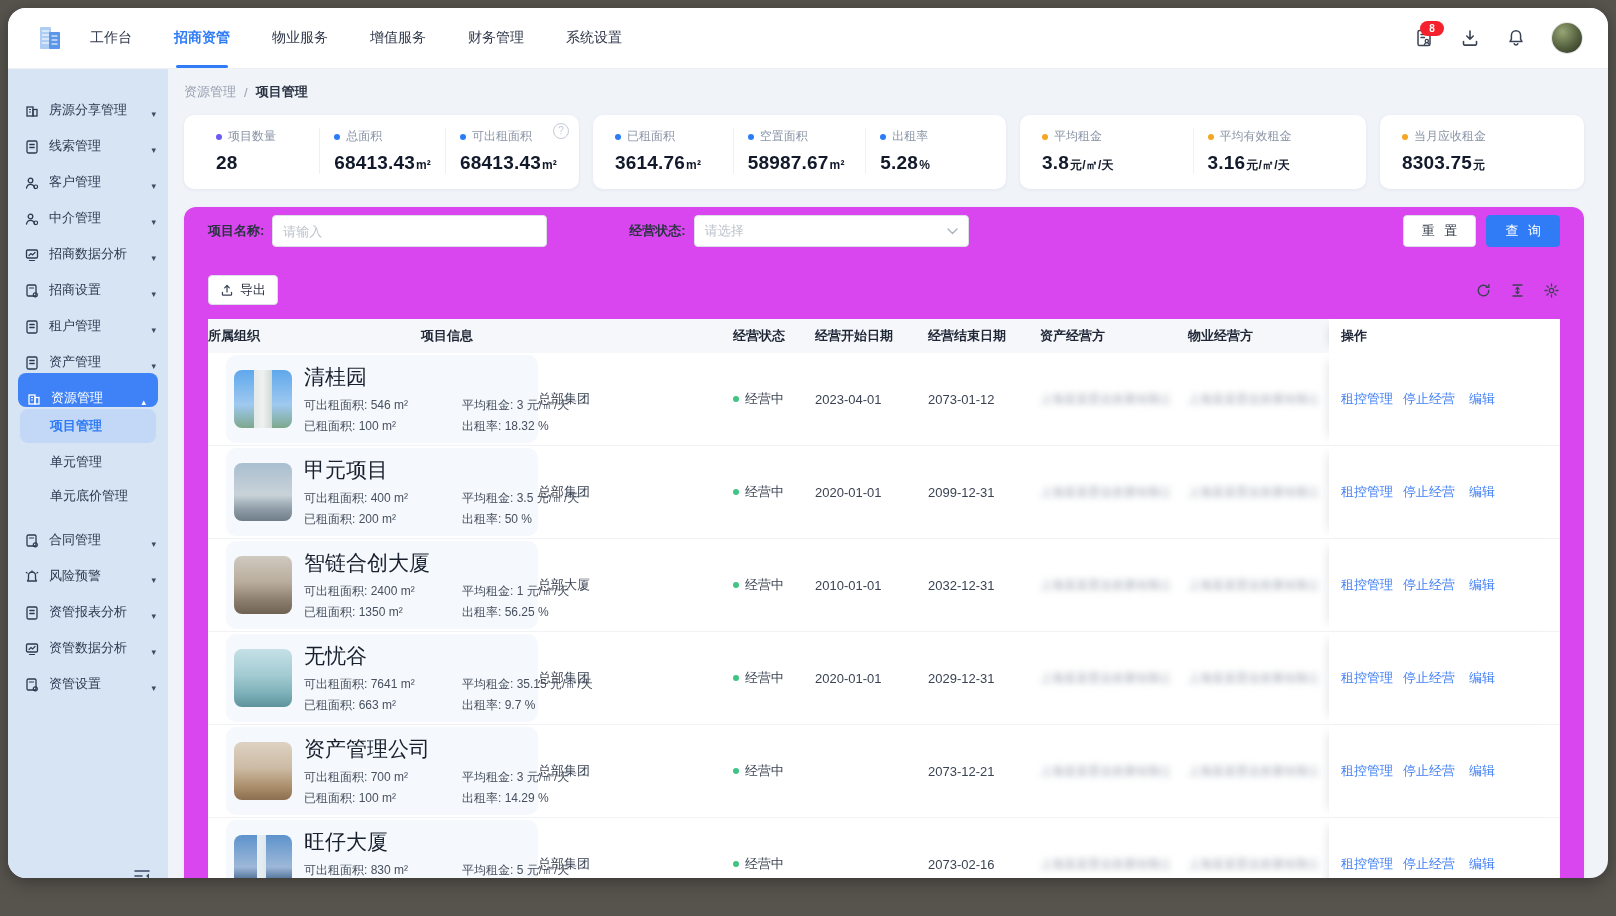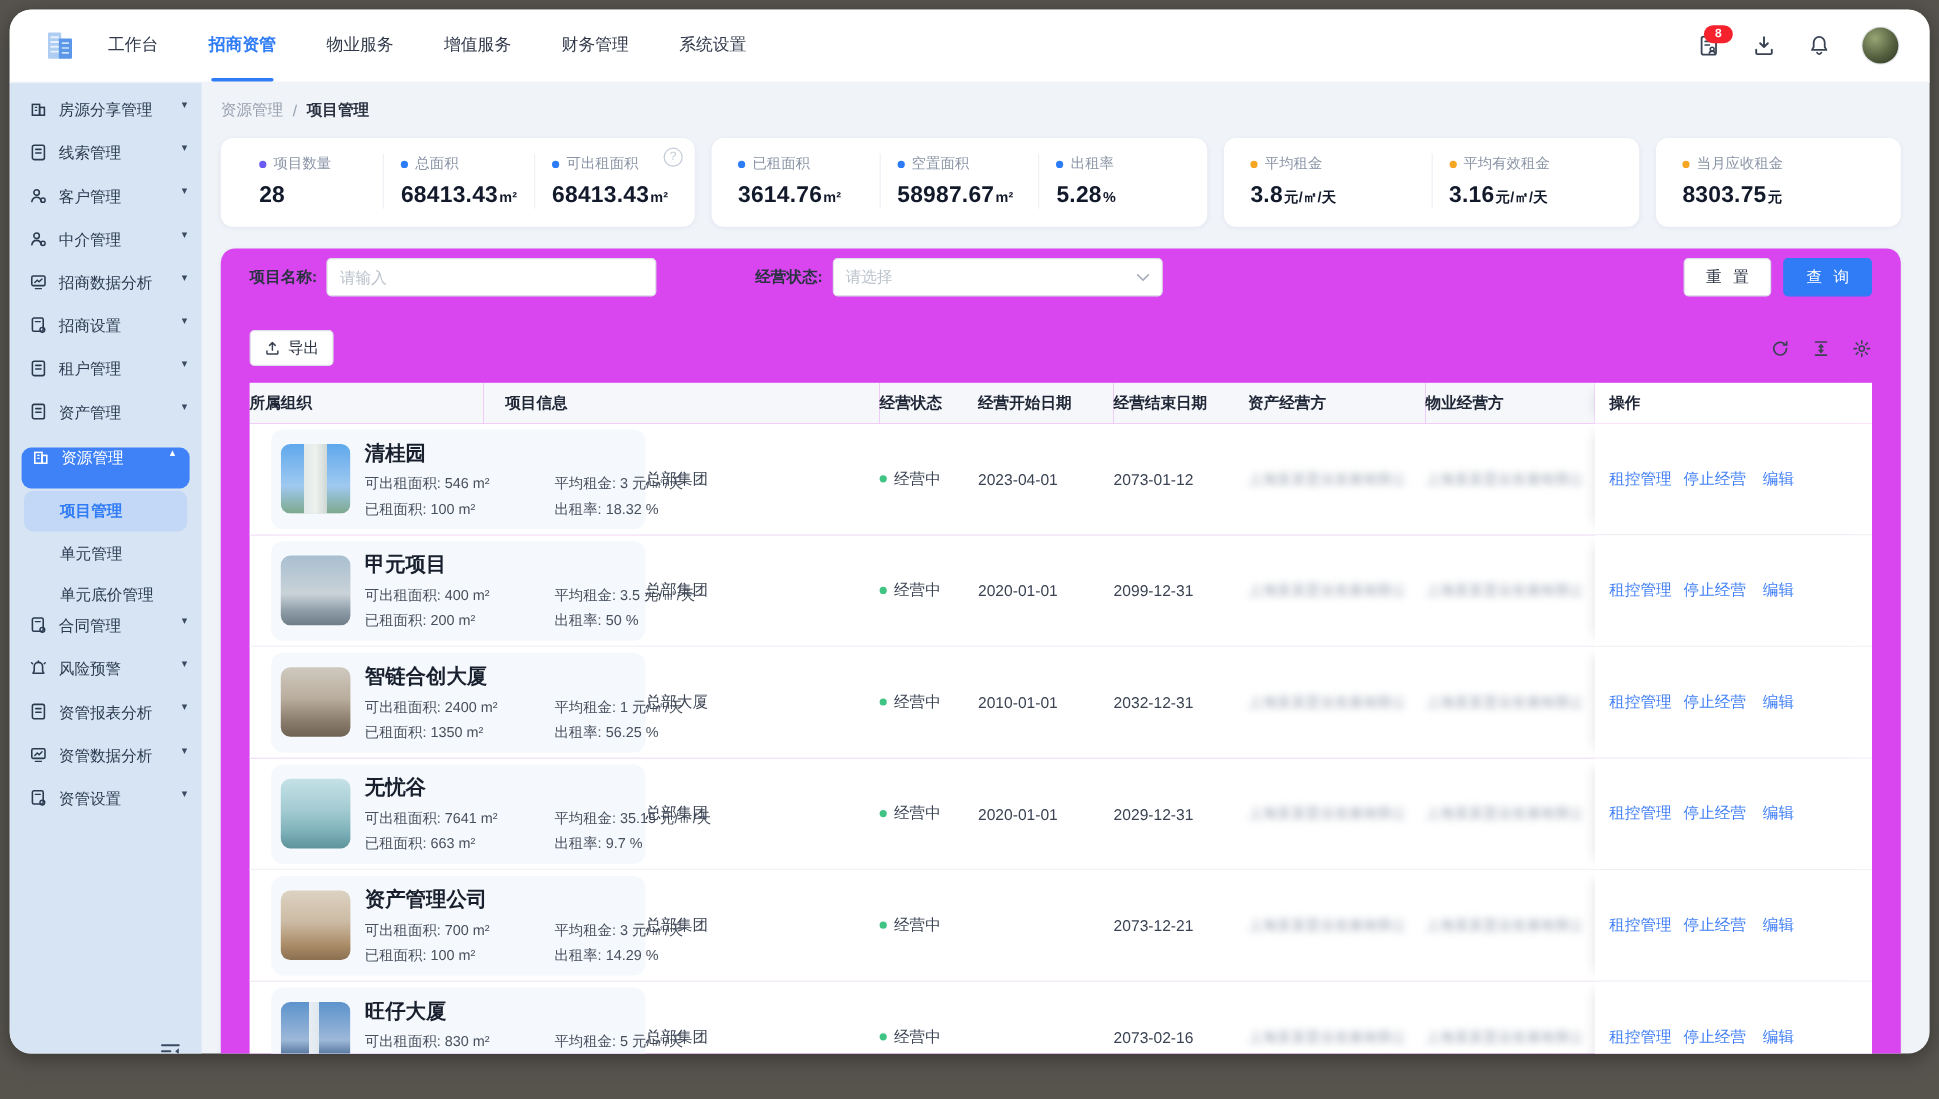--- a/index.html
+++ b/index.html
@@ -21,21 +21,21 @@
   .top-ico{width:20px;height:20px;color:#3a4353;position:relative}
   .top-ico svg{width:20px;height:20px;display:block}
   .badge{position:absolute;top:-7px;right:-10px;min-width:18px;height:15px;border-radius:8px;
          background:#f5222d;color:#fff;font-size:10px;line-height:15px;text-align:center;padding:0 3px;font-weight:700}
   .avatar{width:30px;height:30px;border-radius:50%;
           background:radial-gradient(circle at 35% 30%,#97a574,#55603f 55%,#2e3524 95%);box-shadow:0 0 0 1px #e3e6ea}
   
   .app{display:flex;height:833px}
   
   .sidebar{width:160px;background:#d7e4f4;padding-top:14px;position:relative;flex-shrink:0}
-  .s-item{height:36px;display:flex;align-items:flex-start;padding:0 12px 0 16px;font-size:13px;
+  .s-item{height:36px;display:flex;align-items:flex-end;padding:0 12px 0 16px;font-size:13px;
           color:#2c3a50;cursor:pointer;font-weight:500}
   .s-item .s-ico{width:16px;height:16px;margin-right:9px;color:#2c3a50;flex-shrink:0}
   .s-item .s-ico svg{width:16px;height:16px;display:block}
   .caret{margin-left:auto;font-size:9px;color:#3a4a61;line-height:1}
   .s-item.group-active{background:#3f82f7;border-radius:8px;margin:2px 10px;color:#fff;height:34px;padding-left:8px}
   .s-item.group-active .s-ico{color:#fff}
   .s-item.group-active .caret{color:#fff}
   .sub{height:34px;display:flex;align-items:center;padding-left:42px;font-size:13px;color:#2c3a50;cursor:pointer}
   .sub.active{background:#c2d8f6;border-radius:8px;margin:2px 12px;padding-left:30px;color:#2f7cf6;font-weight:600}
   .collapse-btn{position:absolute;right:16px;bottom:16px;width:20px;height:20px;color:#3a4a61;cursor:pointer}
@@ -98,21 +98,21 @@
   [data-thumb="tower-sky"]{background:
       linear-gradient(90deg,rgba(255,255,255,0) 34%,#e3e9e9 34%,#eef1ee 50%,#cfd8d5 66%,rgba(255,255,255,0) 66%),
       linear-gradient(180deg,#5fa8ec,#9fc9f0 60%,#7da88c 100%)}
   [data-thumb="city-gray"]{background:linear-gradient(180deg,#a9bfd0 0%,#c9d2d8 55%,#8d9ca7 80%,#6f7d88 100%)}
   [data-thumb="interior-warm"]{background:linear-gradient(180deg,#cfc9bf 0%,#b9ad9d 45%,#8e8070 75%,#6e6252 100%)}
   [data-thumb="glass-teal"]{background:linear-gradient(180deg,#c4e1e6 0%,#a3cbd2 45%,#7fb2ba 75%,#5e939c 100%)}
   [data-thumb="office-warm"]{background:linear-gradient(180deg,#ddd2c2 0%,#ccbba4 45%,#ab8d69 78%,#8a6f50 100%)}
   [data-thumb="skyline-dusk"]{background:
       linear-gradient(90deg,rgba(255,255,255,0) 40%,#e8eef3 40%,#dfe7ee 55%,rgba(255,255,255,0) 55%),
       linear-gradient(180deg,#5d93cc 0%,#9db8d8 55%,#45678f 80%,#2f4a6b 100%)}
-  .pname{font-size:17px;font-weight:700;color:#18202e;margin-bottom:6px}
+  .pname{font-size:21px;font-weight:400;color:#18202e;margin-bottom:6px}
   .pmeta{display:grid;grid-template-columns:152px auto;column-gap:6px;row-gap:4px;font-size:12px;color:#47505e;white-space:nowrap}
   .status{display:flex;align-items:center;gap:6px}
   .sdot{width:6px;height:6px;border-radius:50%;background:#3fc483;display:inline-block}
   .blurtxt{font-size:12px;color:#9aa3b0;filter:blur(3px);white-space:nowrap;overflow:hidden;display:block;max-width:130px}
   .ops{display:flex;align-items:center;gap:10px;height:92px;background:#fff;
        box-shadow:-8px 0 10px -8px rgba(15,35,70,.14)}
   .oplink{color:#3f7ef6;cursor:pointer;white-space:nowrap}
   .oplink.edit{margin-left:4px}
 </style>
 </head>

